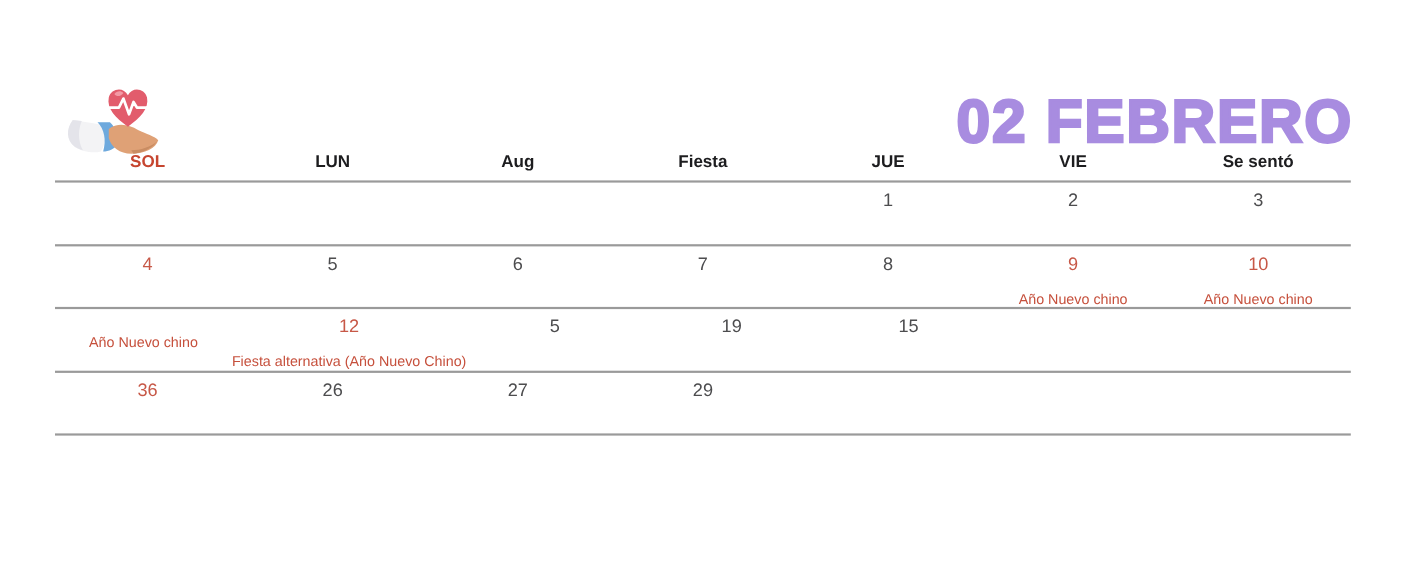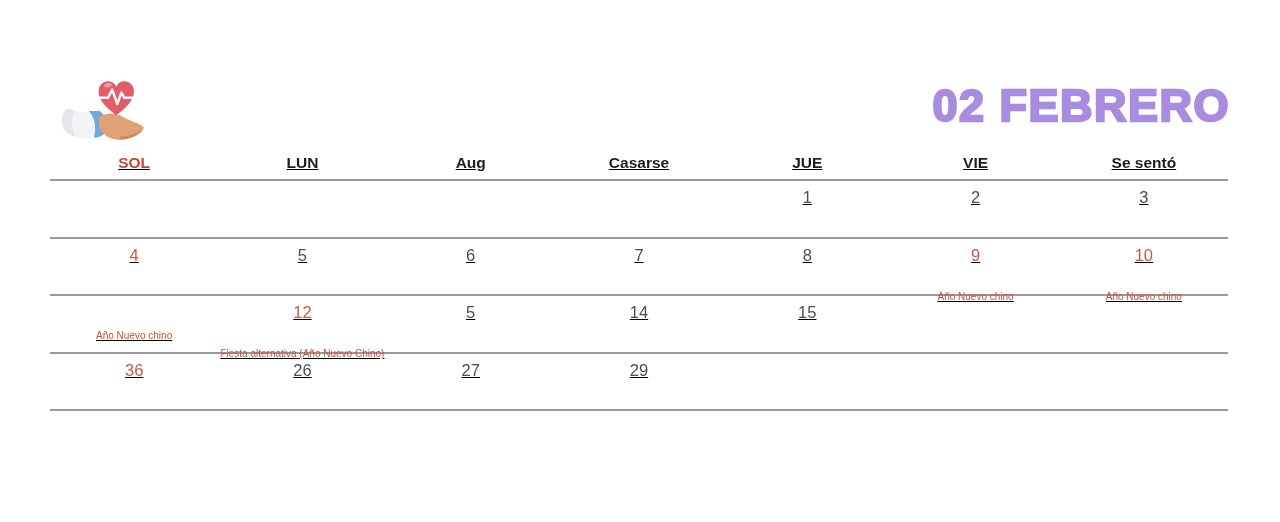--- a/index.html
+++ b/index.html
@@ -8,28 +8,28 @@
     background:#ffffff;
     font-family:"Liberation Sans", sans-serif;
     position:relative;
     overflow:hidden;
   }
   .icon-wrap{
     position:absolute;left:58px;top:72px;width:92px;height:72px;
   }
   .month-title{
     position:absolute;top:83px;right:50px;
-    font-size:45px;line-height:1;
+    font-size:55px;line-height:1;
     font-weight:bold;
     letter-spacing:1.5px;
     color:var(--purple,#a88ce0);
     -webkit-text-stroke:2.4px var(--purple,#a88ce0);
   }
   .calendar{
-    position:absolute;left:50px;top:150px;width:1178px;text-decoration:underline;
+    position:absolute;left:50px;top:135px;width:1178px;
   }
   .cal-header{
     display:grid;grid-template-columns:repeat(7,1fr);
     height:29px;
     border-bottom:2px solid var(--line,#9a9a9a);
     align-items:end;
   }
   .cal-header .hdr-cell{
     text-align:center;
     font-weight:bold;
@@ -52,23 +52,23 @@
   }
   .day-num{
     font-size:16.5px;
     color:var(--daygray,#4d4d4f);
     line-height:1.1;
   }
   .day-num.red{
     color:var(--dayred,#c75847);
   }
   .day-note{
-    font-size:10px;
+    font-size:13px;
     color:var(--notered,#c6503c);
-    margin-top:27px;
+    margin-top:15px;
     white-space:nowrap;
   }
 </style>
 </head>
 <body style="--purple: #a88ce0; --line: #9a9a9a; --hdrtext: #1d1d1f; --solred: #c6452f; --daygray: #4d4d4f; --dayred: #c75847; --notered: #c6503c;">
 
 <div class="page">
 
   <div class="icon-wrap">
     <svg viewBox="0 0 90 70" width="92" height="72" aria-hidden="true">
@@ -88,21 +88,21 @@
     </svg>
   </div>
 
   <div class="month-title">02 FEBRERO</div>
 
   <div class="calendar">
     <div class="cal-header">
         <div class="hdr-cell highlight">SOL</div>
         <div class="hdr-cell">LUN</div>
         <div class="hdr-cell">Aug</div>
-        <div class="hdr-cell">Casarse</div>
+        <div class="hdr-cell">Fiesta</div>
         <div class="hdr-cell">JUE</div>
         <div class="hdr-cell">VIE</div>
         <div class="hdr-cell">Se sentó</div>
       </div>
     <div>
         <div class="cal-row">
           <div class="cal-cell"></div>
           <div class="cal-cell"></div>
           <div class="cal-cell"></div>
           <div class="cal-cell"></div>
@@ -146,21 +146,21 @@
             <div class="day-note">Año Nuevo chino</div>
           </div>
           <div class="cal-cell">
             <div class="day-num red">12</div>
             <div class="day-note">Fiesta alternativa (Año Nuevo Chino)</div>
           </div>
           <div class="cal-cell">
             <div class="day-num">5</div>
           </div>
           <div class="cal-cell">
-            <div class="day-num">14</div>
+            <div class="day-num">19</div>
           </div>
           <div class="cal-cell">
             <div class="day-num">15</div>
           </div>
         </div>
         <div class="cal-row">
           <div class="cal-cell">
             <div class="day-num red">36</div>
           </div>
           <div class="cal-cell">

